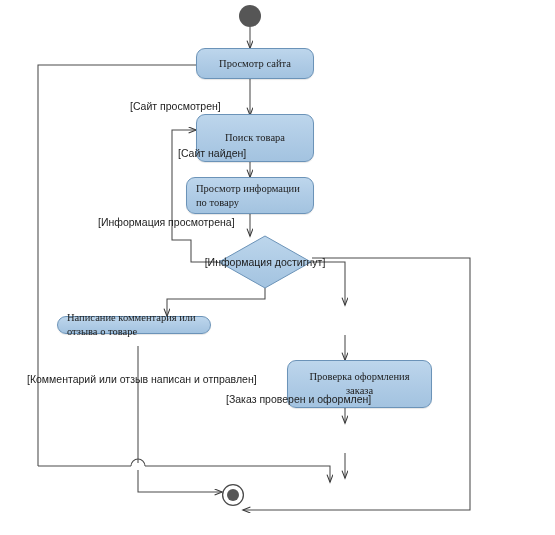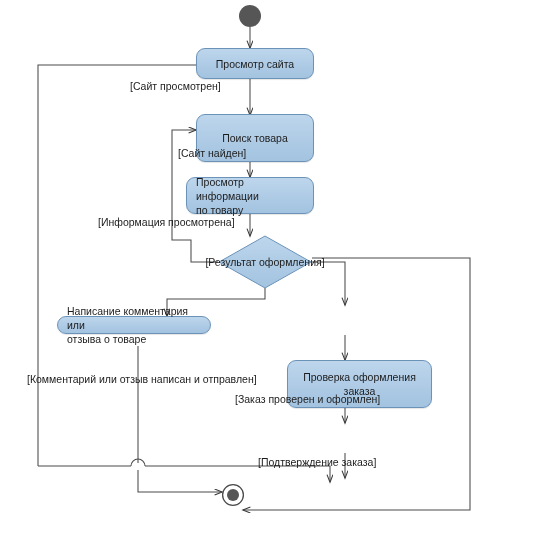--- a/index.html
+++ b/index.html
@@ -32,20 +32,21 @@
     font-size: 10.5px;
     line-height: 14px;
     display: flex;
     align-items: center;
     box-shadow: 0 1px 1px rgba(0,0,0,0.10);
   }
   .node-action .txt {
     width: 100%;
     padding: 0 9px;
     white-space: pre-line;
+    font-family: Liberation Serif, serif;
   }
   .node-action.center .txt { text-align: center; }
   .node-action.left .txt { text-align: left; }
 
   .node-decision {
     position: absolute;
   }
   .node-decision .dlabel {
     position: absolute;
     left: 50%;
@@ -148,36 +149,35 @@
   <div class="node-decision" style="left:218px; top:235px; width:94px; height:54px;">
     <svg width="94" height="54" viewBox="0 0 94 54" xmlns="http://www.w3.org/2000/svg">
       <defs>
         <linearGradient id="dgrad" x1="0" y1="0" x2="0" y2="1">
           <stop offset="0%" stop-color="#bdd6ec"></stop>
           <stop offset="100%" stop-color="#a3c3e0"></stop>
         </linearGradient>
       </defs>
       <polygon points="47,1 93,27 47,53 1,27" fill="url(#dgrad)" stroke="#6b93b8" stroke-width="1"></polygon>
     </svg>
-    <span class="dlabel">[Результат оформления]</span>
+    <span class="dlabel">[Информация достигнут]</span>
   </div>
 
   <div class="end-node" style="left:219px; top:481px; width:28px; height:28px;">
     <svg width="28" height="28" viewBox="0 0 28 28" xmlns="http://www.w3.org/2000/svg">
       <circle cx="14" cy="14" r="10.4" fill="#ffffff" stroke="#4a4a4a" stroke-width="1.3"></circle>
       <circle cx="14" cy="14" r="6" fill="#565656"></circle>
     </svg>
   </div>
 
-  <span class="guard" style="left:130px; top:80px;">[Сайт просмотрен]</span>
+  <span class="guard" style="left:130px; top:100px;">[Сайт просмотрен]</span>
 
   <span class="guard" style="left:178px; top:147px;">[Сайт найден]</span>
 
   <span class="guard" style="left:98px; top:216px;">[Информация просмотрена]</span>
 
   <span class="guard" style="left:27px; top:373px;">[Комментарий или отзыв написан и отправлен]</span>
 
 
-  <span class="guard" style="left:235px; top:393px;">[Заказ проверен и оформлен]</span>
+  <span class="guard" style="left:226px; top:393px;">[Заказ проверен и оформлен]</span>
 
-  <span class="guard" style="left:258px; top:456px;">[Подтверждение заказа]</span>
 
 </div>
 
 </body></html>

